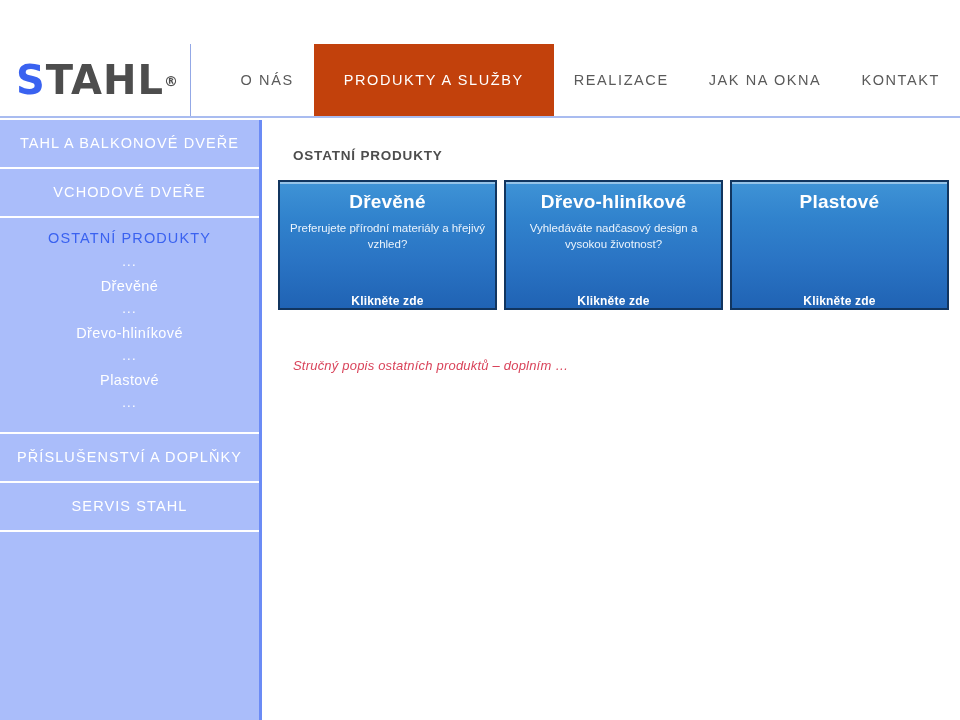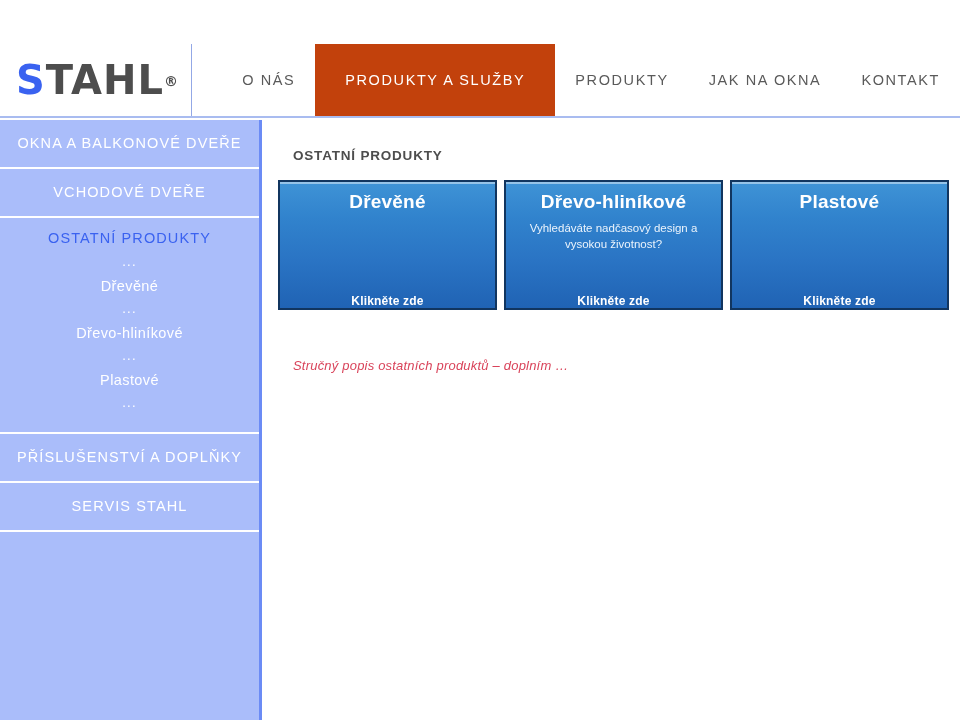--- a/index.html
+++ b/index.html
@@ -231,36 +231,36 @@
     </div>
 
     <div class="nav">
       <div class="nav-item spacer-left">
         <span>O NÁS</span>
       </div>
       <div class="nav-item active">
         <span>PRODUKTY A SLUŽBY</span>
       </div>
       <div class="nav-item">
-        <span>PRODUKTY</span>
+        <span>REALIZACE</span>
       </div>
       <div class="nav-item">
         <span>JAK NA OKNA</span>
       </div>
       <div class="nav-item">
         <span>KONTAKT</span>
       </div>
     </div>
 
   </div>
 
   <div class="sidebar">
 
     <div class="side-item tall">
-      <span class="side-label">OKNA A BALKONOVÉ DVEŘE</span>
+      <span class="side-label">TAHL A BALKONOVÉ DVEŘE</span>
     </div>
 
     <div class="side-item tall">
       <span class="side-label">VCHODOVÉ DVEŘE</span>
     </div>
 
     <div class="side-section">
       <div class="side-section-title">OSTATNÍ PRODUKTY</div>
       <div class="side-sub-dots">...</div>
       <div class="side-sub">Dřevěné</div>
@@ -285,20 +285,21 @@
   </div>
 
   <div class="main">
 
     <div class="main-title">OSTATNÍ PRODUKTY</div>
 
     <div class="cards">
 
       <div class="card">
         <div class="card-title">Dřevěné</div>
+        <div class="card-desc">Preferujete přírodní materiály a hřejivý vzhled?</div>
         <div class="card-link">Klikněte zde</div>
       </div>
 
       <div class="card">
         <div class="card-title">Dřevo-hliníkové</div>
         <div class="card-desc">Vyhledáváte nadčasový design a  vysokou životnost?</div>
         <div class="card-link">Klikněte zde</div>
       </div>
 
       <div class="card">

